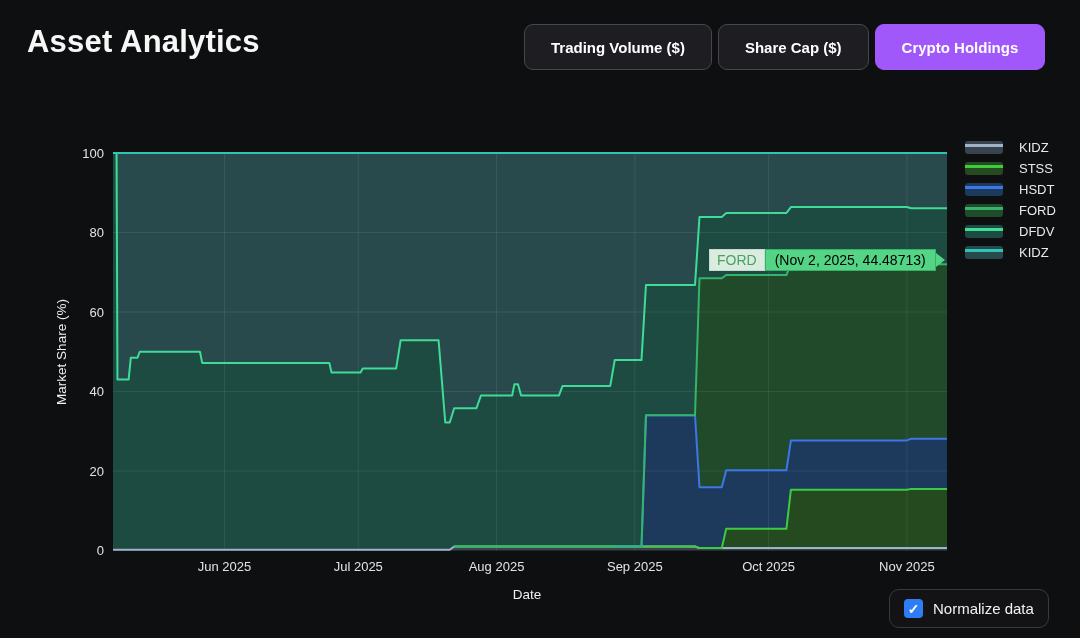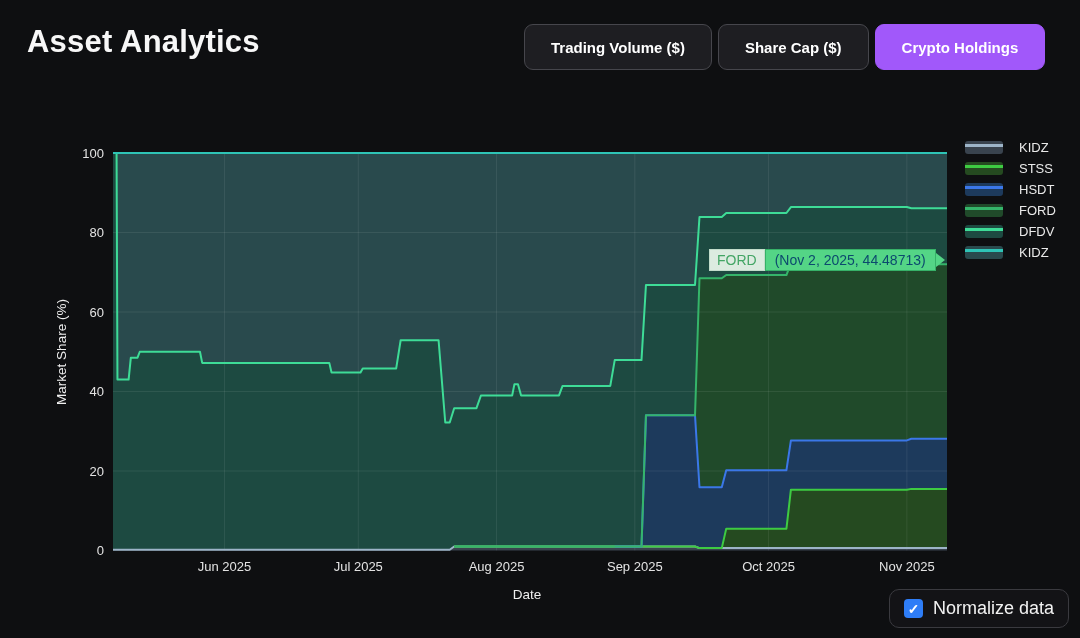--- a/index.html
+++ b/index.html
@@ -13,29 +13,29 @@
   .btn.active{background:#a158fa;border-color:#a158fa;}
   svg{position:absolute;left:0;top:0;}
   .legend{position:absolute;left:965px;top:140px;}
   .legend-item{display:flex;align-items:center;gap:16px;margin-bottom:6px;cursor:pointer;}
   .legend-swatch{width:38px;height:13px;border-radius:3px;position:relative;overflow:hidden;}
   .legend-swatch .ln{position:absolute;left:0;right:0;top:3px;height:3px;}
   .legend-label{font-size:13px;color:#e9e9e9;}
   .tooltip{position:absolute;left:709px;top:249px;display:flex;align-items:stretch;font-size:14px;}
   .tt-series{background:#dcebe0;color:#43a565;border:1px solid #c2ddcb;padding:2px 7px;
     display:flex;align-items:center;font-weight:400;}
-  .tt-value{background:#54d586;color:#0c4a6e;border:1px solid #36b168;padding:2px 9px;
+  .tt-value{background:#54d586;color:#000000;border:1px solid #36b168;padding:2px 9px;
     display:flex;align-items:center;white-space:nowrap;}
   .tt-arrow{width:0;height:0;border-top:7px solid transparent;border-bottom:7px solid transparent;
     border-left:9px solid #54d586;align-self:center;}
   .normalize{position:absolute;left:889px;top:589px;height:39px;display:flex;align-items:center;
     gap:10px;padding:0 14px;background:#131316;border:1px solid #3a3a3f;border-radius:10px;box-sizing:border-box;}
   .checkbox{width:19px;height:19px;border-radius:4px;background:#2e7df7;color:#fff;display:flex;
     align-items:center;justify-content:center;font-size:14px;font-weight:700;cursor:pointer;}
-  .normalize-label{font-size:18px;color:#f2f2f2;}
+  .normalize-label{font-size:15px;color:#f2f2f2;}
 </style>
 </head>
 <body>
 
 <div class="page">
 
   <div class="title">Asset Analytics</div>
 
   <div class="btn-row">
     <div class="btn">Trading Volume ($)</div>

